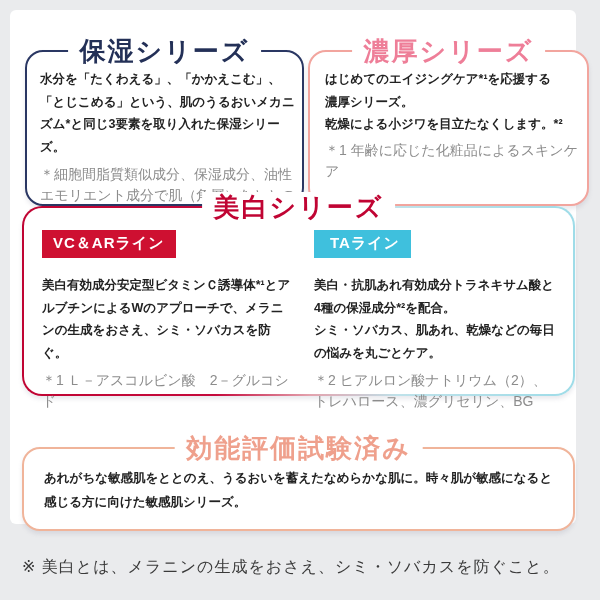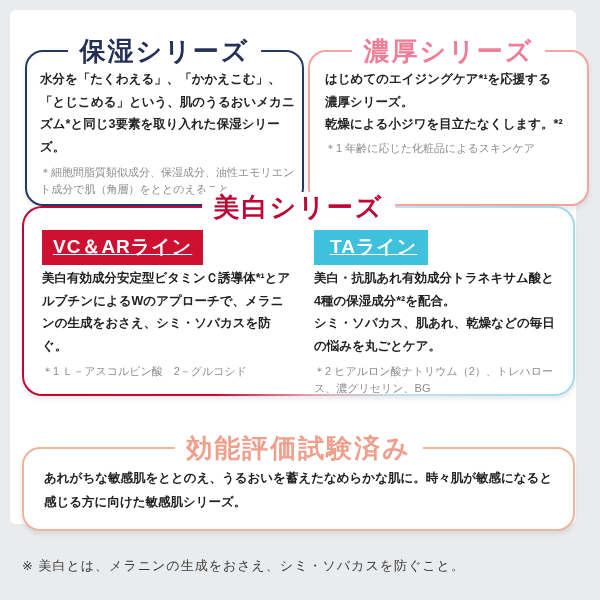--- a/index.html
+++ b/index.html
@@ -20,21 +20,21 @@
     position:absolute;top:-16px;left:50%;transform:translateX(-50%);
     background:#fff;padding:0 12px;margin:0;white-space:nowrap;
     font-size:26px;line-height:30px;font-weight:800;letter-spacing:2px;
   }
   .body{
     margin:0;font-size:12.5px;font-weight:700;color:#222222;
     line-height:1.8;letter-spacing:0;
   }
   .pre{white-space:pre-line;}
   .footnote{
-    margin:6px 0 0 0;font-size:11px;font-weight:400;color:#8c8c8c;line-height:1.5;
+    margin:6px 0 0 0;font-size:14px;font-weight:400;color:#8c8c8c;line-height:1.5;
   }
   
   .box-moist{left:15px;top:40px;width:256px;height:136px;border-color:#2a3763;
              padding:16px 6px 0 13px;box-sizing:content-box;}
   .legend-moist{color:#233057;}
   
   .box-rich{left:298px;top:40px;width:258px;height:136px;border-color:#f2a59e;
             padding:16px 4px 0 15px;box-sizing:content-box;}
   .legend-rich{color:#ee7e98;}
   .box-rich .footnote{margin:4px 0 0 0;}
@@ -47,34 +47,34 @@
     box-shadow:0 3px 4px rgba(120,120,140,.16);
   }
   .gradient-inner{
     width:100%;height:100%;background:#fff;border-radius:18px;box-sizing:border-box;
     display:flex;gap:22px;padding:22px 12px 0 18px;
   }
   .legend-white{color:#c00433;top:-14px;}
   .col-left{width:250px;flex:0 0 auto;}
   .col-right{flex:1;}
   .badge{
-    display:inline-block;color:#ffffff;font-size:19px;font-weight:800;
-    padding:4px 11px 5px 11px;letter-spacing:1px;margin:0 0 2px 0;text-decoration:underline;
+    display:inline-block;color:#ffffff;font-size:15px;font-weight:800;
+    padding:4px 11px 5px 11px;letter-spacing:1px;margin:0 0 16px 0;
   }
   .badge-red{background:#ce1031;}
   .badge-cyan{background:#3fc0dd;padding-left:16px;}
   
   .box-sensitive{left:12px;top:437px;width:509px;height:62px;border-color:#f0b49a;
                  padding:18px 20px 0 20px;box-sizing:content-box;}
   .legend-sensitive{color:#efa08c;}
   .box-sensitive .body{line-height:1.9;}
   
   .footer-note{
     position:absolute;left:12px;top:547px;margin:0;
-    font-size:13px;font-weight:400;color:#3a3a3a;letter-spacing:1px;
+    font-size:16px;font-weight:400;color:#3a3a3a;letter-spacing:1px;
   }
 </style>
 </head>
 <body>
 
 <div class="card">
 
   <section class="box box-moist">
     <h2 class="legend legend-moist">保湿シリーズ</h2>
     <p class="body">水分を「たくわえる」、「かかえこむ」、「とじこめる」という、肌のうるおいメカニズム*と同じ3要素を取り入れた保湿シリーズ。</p>

